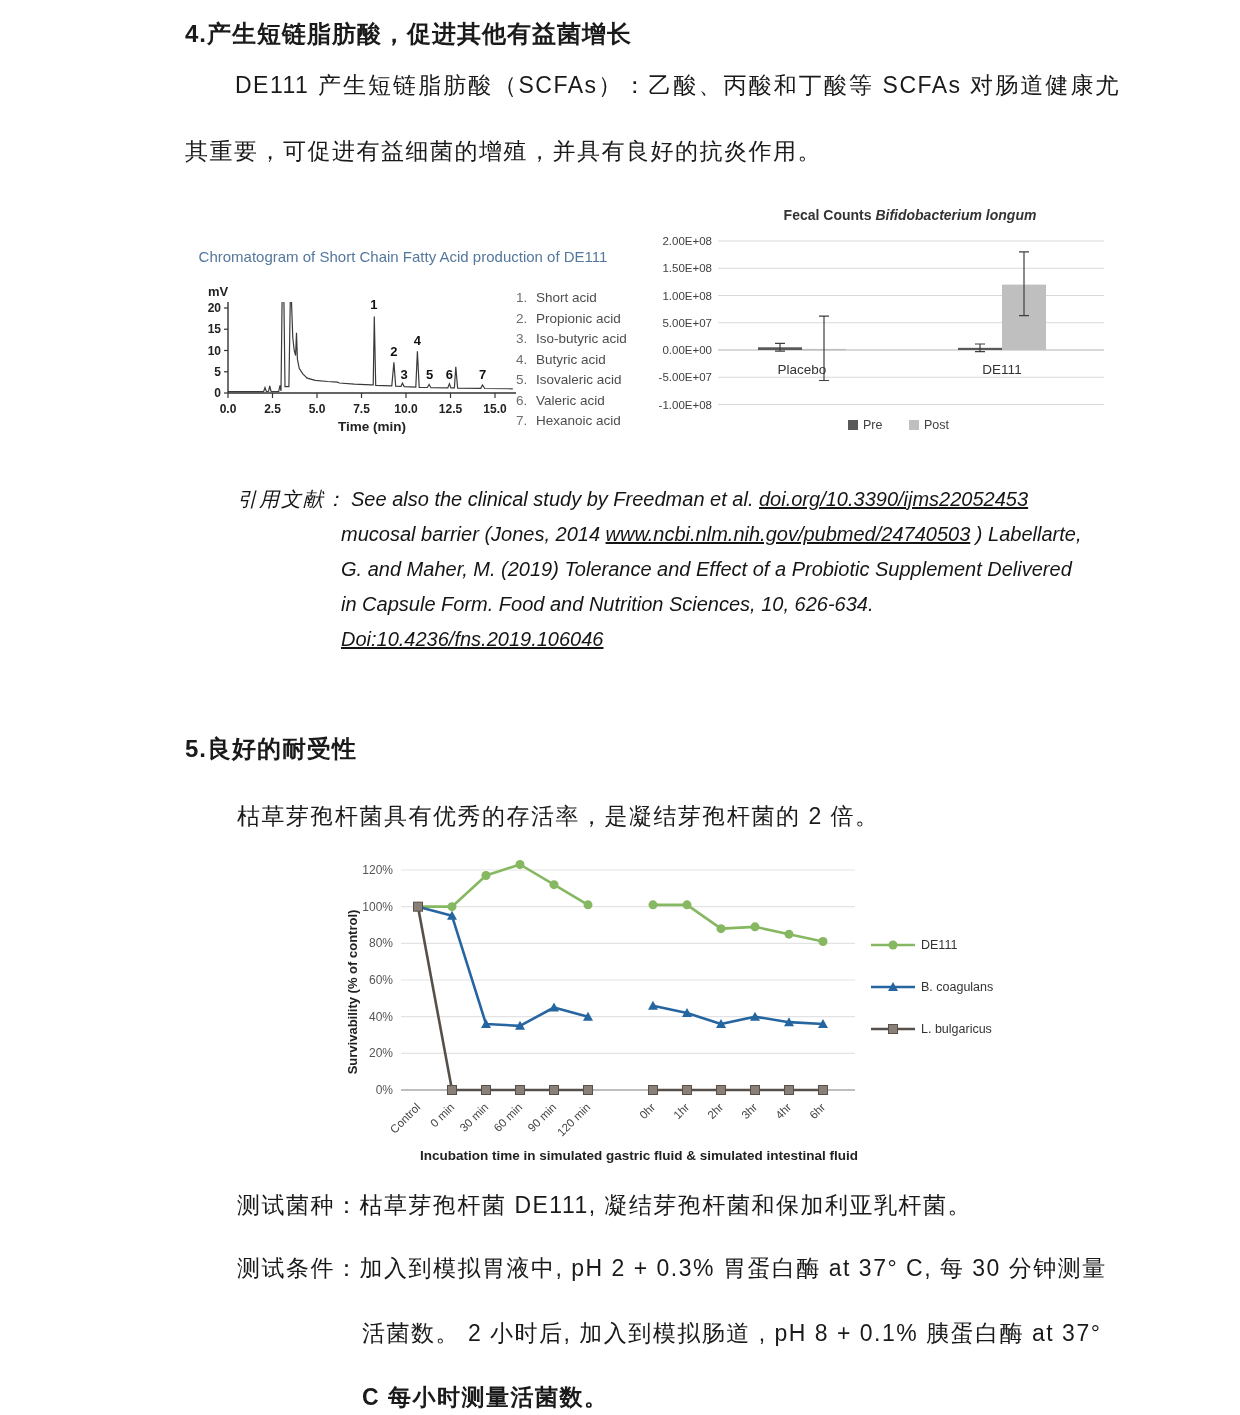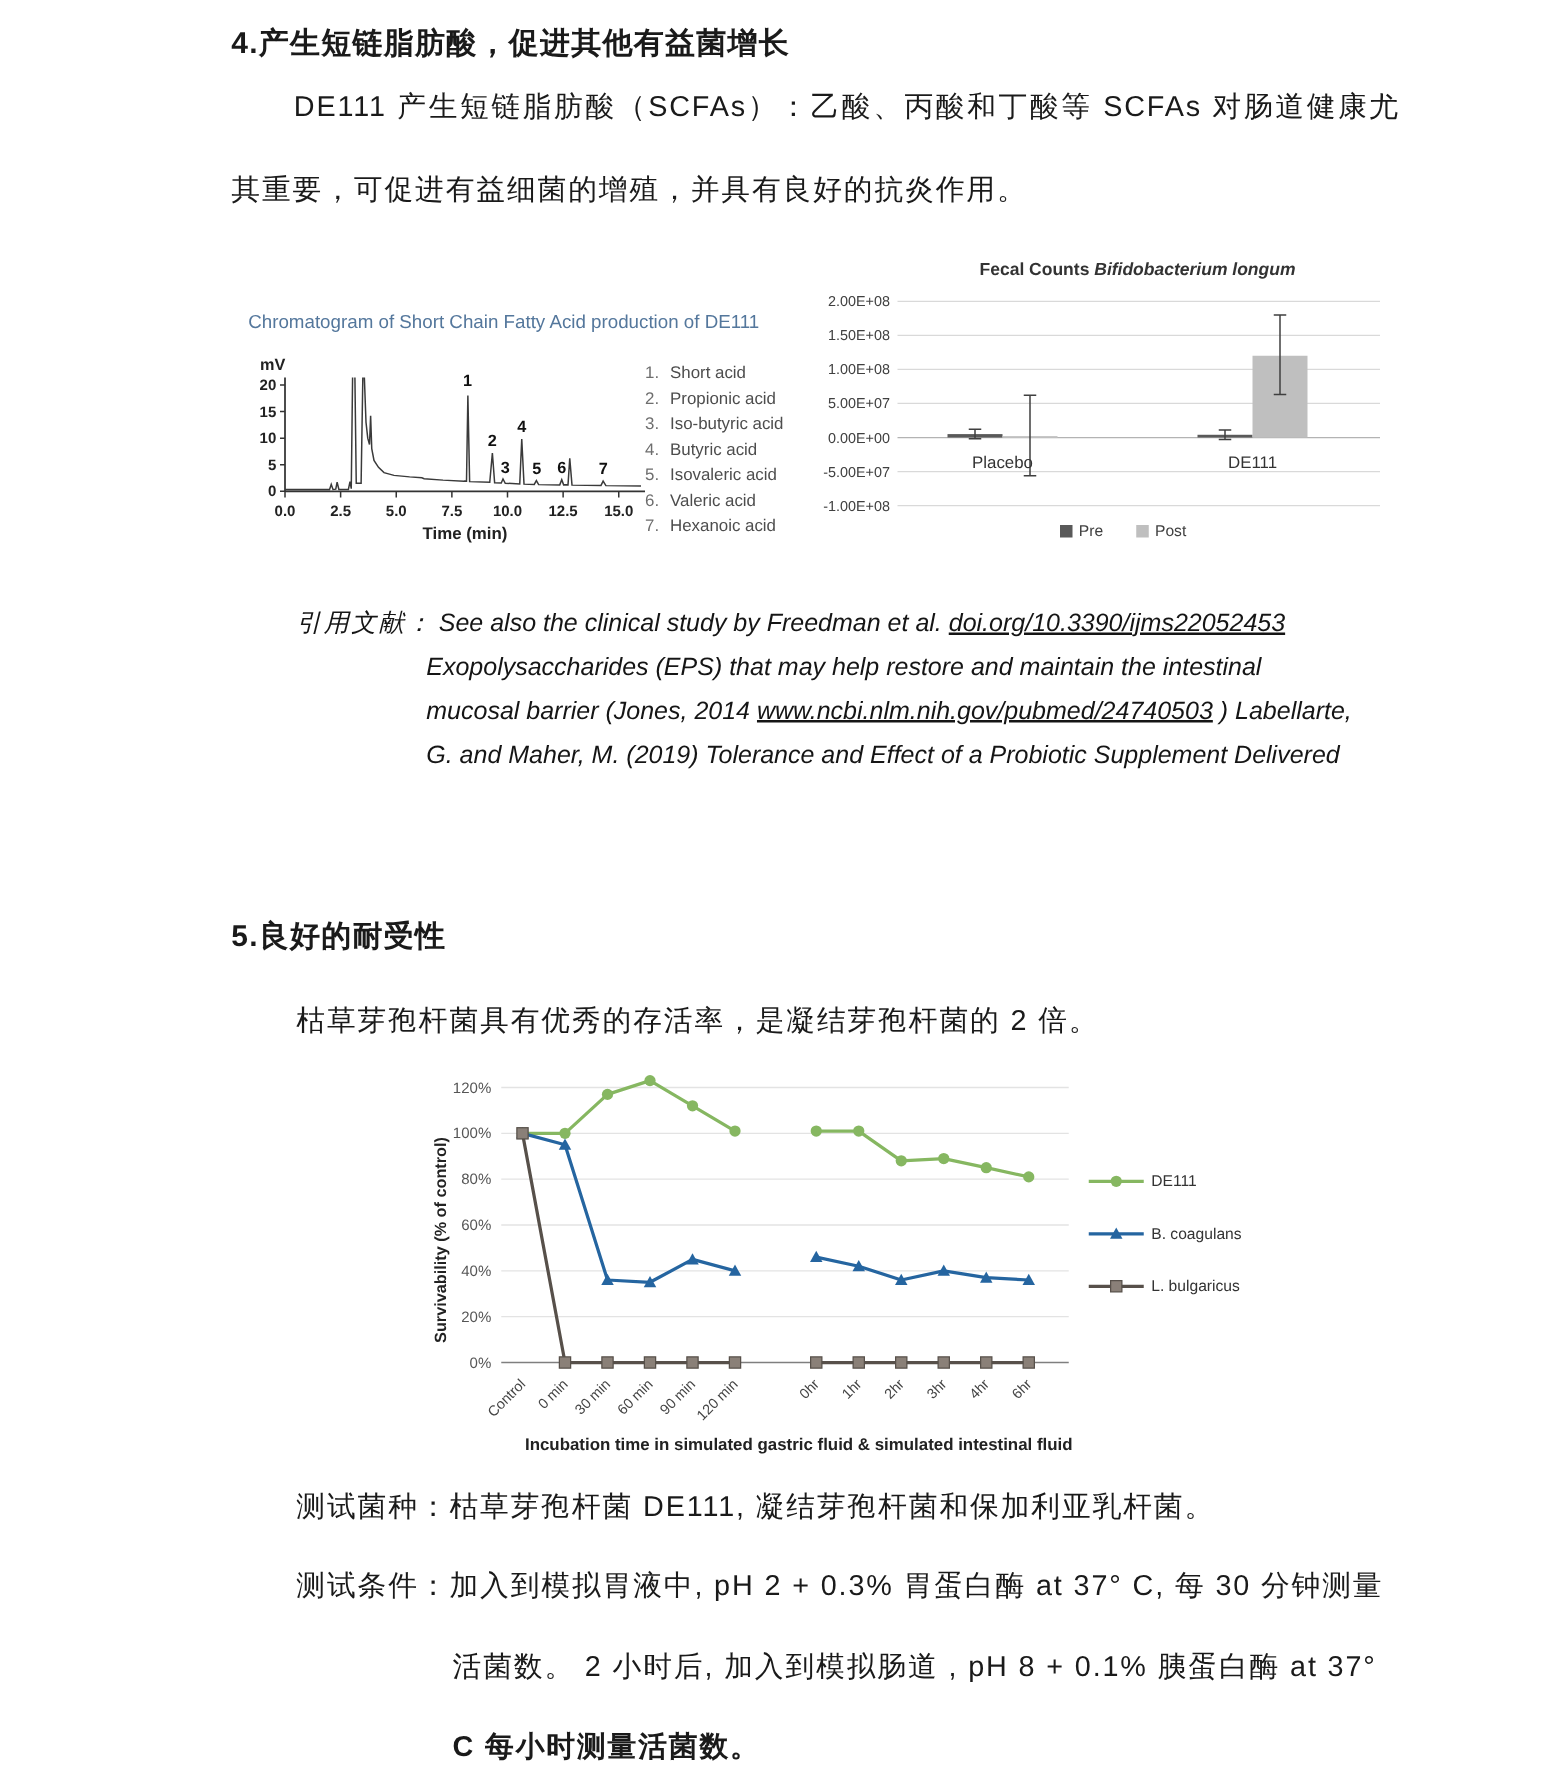--- a/index.html
+++ b/index.html
@@ -134,23 +134,24 @@
     <text x="150" y="171" text-anchor="middle" font-size="13.5" fill="#333">Placebo</text>
     <text x="350" y="171" text-anchor="middle" font-size="13.5" fill="#333">DE111</text>
     <rect x="196" y="217" width="10" height="10" fill="#595959"></rect>
     <text x="211" y="226" font-size="12.5" fill="#404040">Pre</text>
     <rect x="257" y="217" width="10" height="10" fill="#bfbfbf"></rect>
     <text x="272" y="226" font-size="12.5" fill="#404040">Post</text>
   </svg>
 
 <div id="citation" class="abs citation" style="left:237px;top:450px;">
     <div class="cite-line"><span class="cite-label">引用文献：</span><span>See also the clinical study by Freedman et al. </span><a class="cite-link">doi.org/10.3390/ijms22052453</a></div>
-    <div class="cite-line cont"><span>Exopolysaccharides (EPS) that may help restore and maintain the intestinal</span></div>
     <div class="cite-line cont"><span>mucosal barrier (Jones, 2014 </span><a class="cite-link">www.ncbi.nlm.nih.gov/pubmed/24740503</a><span> ) Labellarte,</span></div>
     <div class="cite-line cont"><span>G. and Maher, M. (2019) Tolerance and Effect of a Probiotic Supplement Delivered</span></div>
+    <div class="cite-line cont"><span>in Capsule Form. Food and Nutrition Sciences, 10, 626-634.</span></div>
+    <div class="cite-line cont"><a class="cite-link">Doi:10.4236/fns.2019.106046</a></div>
   </div>
 
 <div class="abs h-title" style="left:185px;top:733px;">5.良好的耐受性</div>
 
 <div class="abs para oneline" style="left:237px;top:783px;">枯草芽孢杆菌具有优秀的存活率，是凝结芽孢杆菌的 2 倍。</div>
 
 <svg id="lineSvg" class="abs" style="left:343px;top:842px;" width="700" height="335">
     <line x1="58" y1="248" x2="512" y2="248" stroke="#7f7f7f" stroke-width="1.1"></line>
     <text x="50" y="252" text-anchor="end" font-size="12" fill="#555">0%</text>
     <line x1="58" y1="211.334" x2="512" y2="211.334" stroke="#e3e3e3" stroke-width="1.1"></line>

